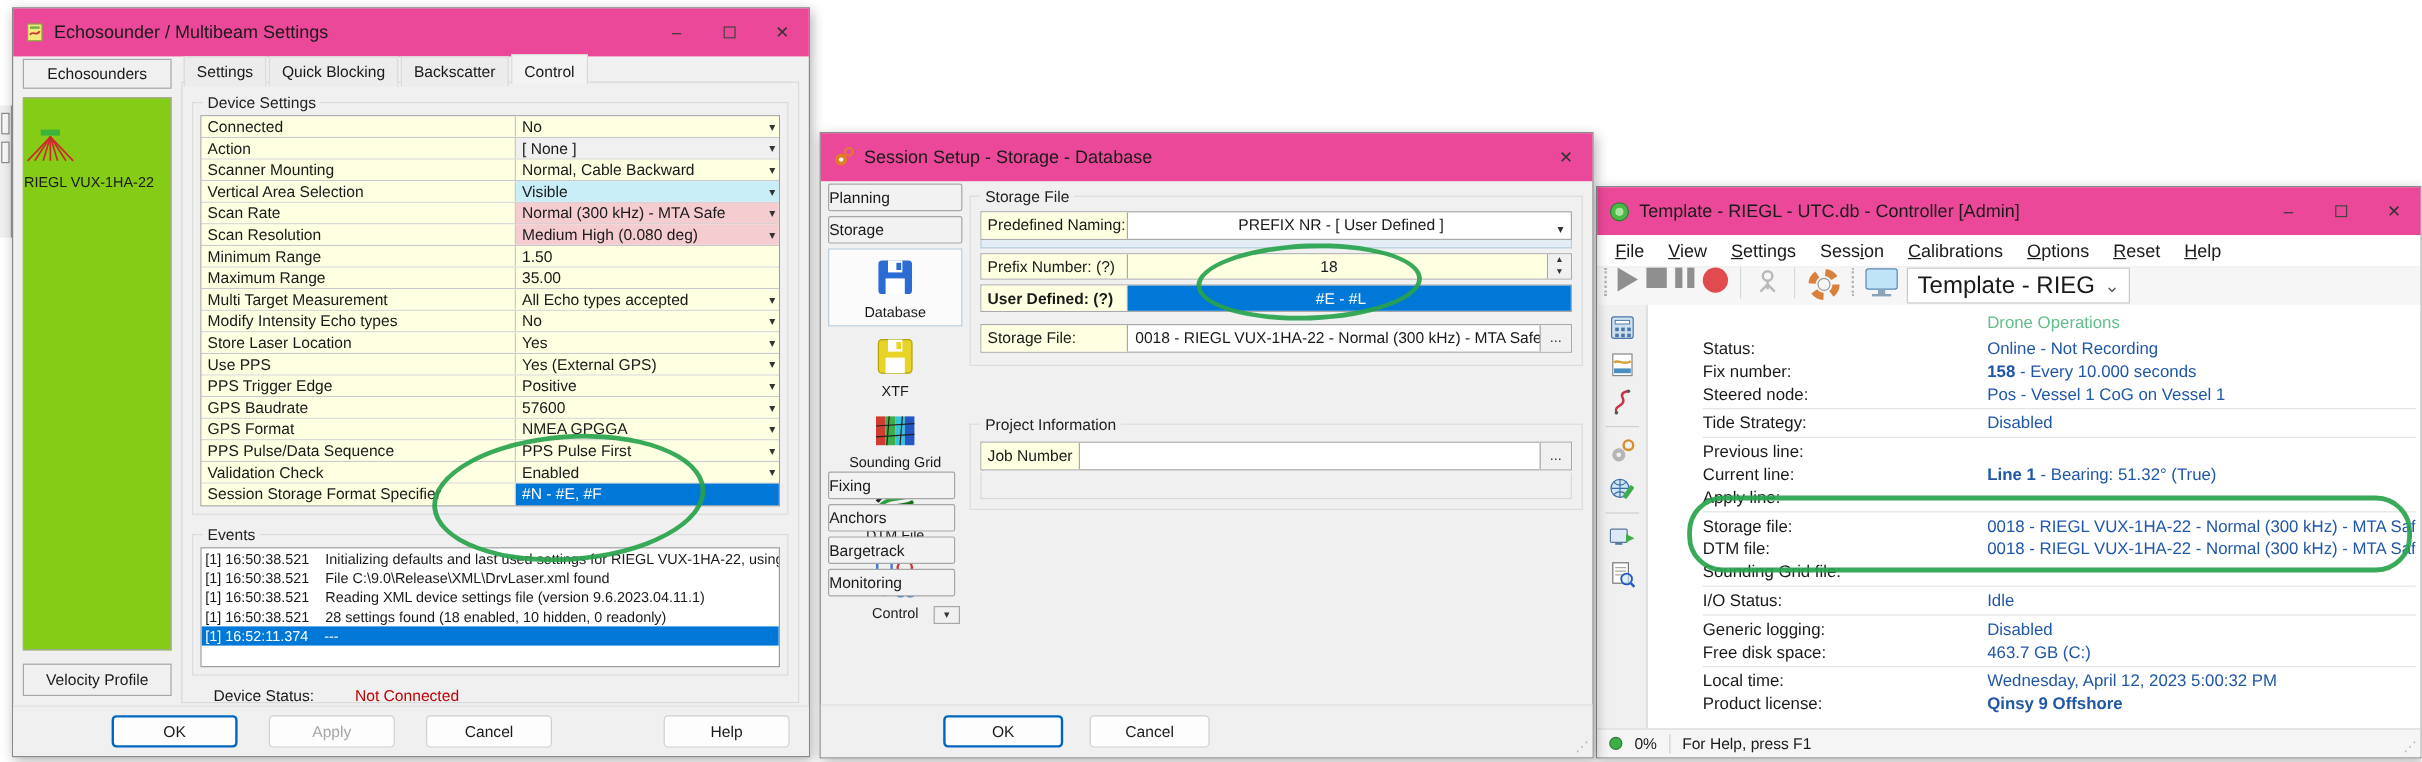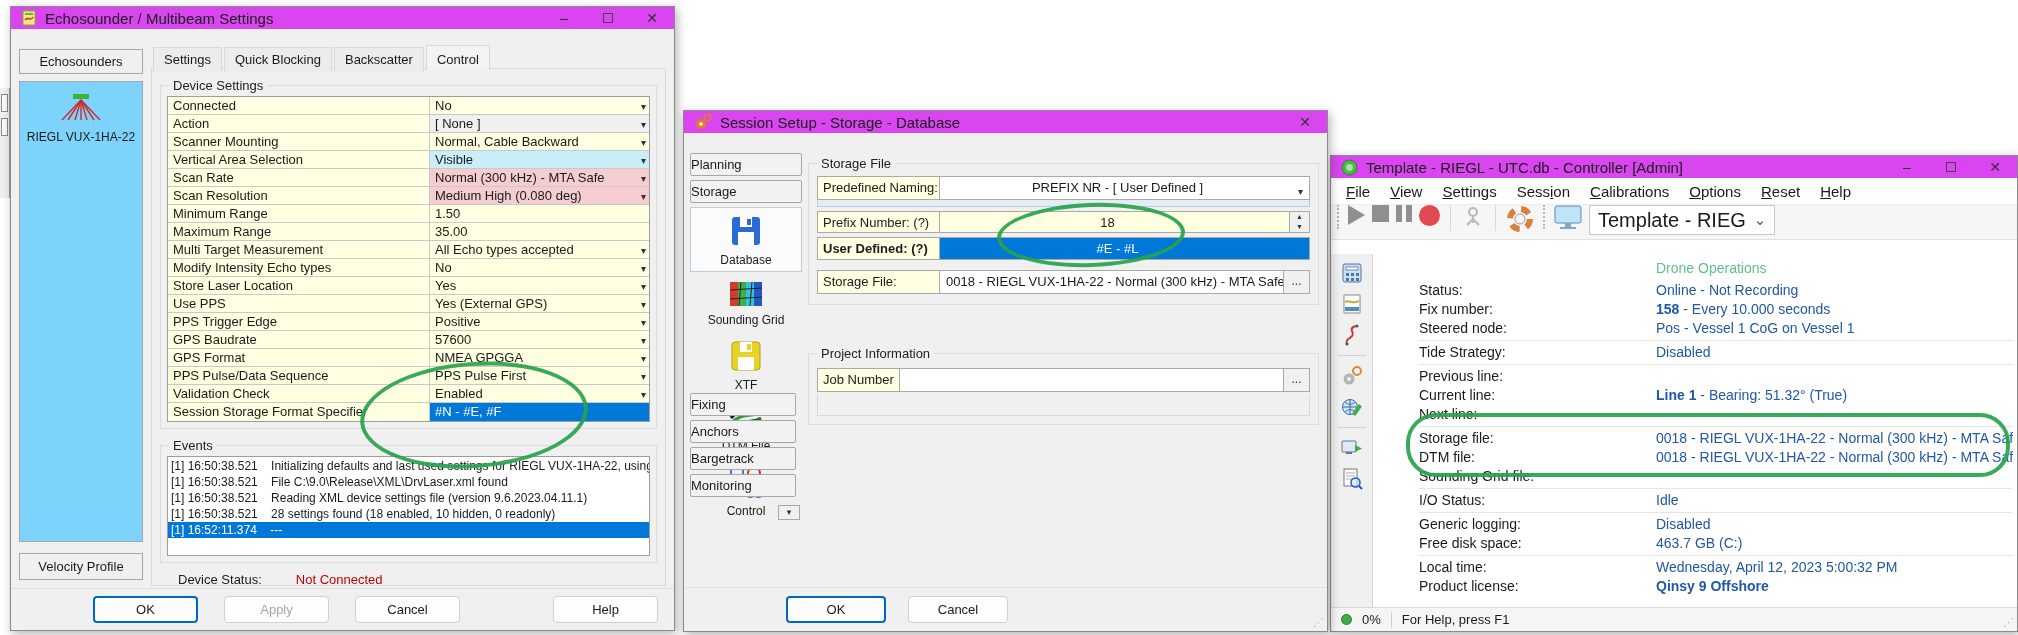--- a/index.html
+++ b/index.html
@@ -7,21 +7,21 @@
   body {
     position: relative;
     background:#ffffff;
     font-family:"Liberation Sans", sans-serif;
     overflow:hidden;
     color:#1a1a1a;
   }
 
   
   .window { position:absolute; border:1px solid #8a8a8a; background:#f0f0f0; box-shadow:2px 3px 10px rgba(0,0,0,.30); }
-  .titlebar { height:22px; background:#d946ef; display:flex; align-items:center; padding-left:10px; gap:8px; font-size:15px; }
+  .titlebar { height:40px; background:#ec4899; display:flex; align-items:center; padding-left:10px; gap:8px; font-size:15px; }
   .titlebar .cap { margin-left:auto; display:flex; height:100%; }
   .cbtn { width:44px; height:100%; display:flex; align-items:center; justify-content:center; font-size:14px; color:#333; }
   .max-box { width:10px; height:10px; border:1px solid #444; display:inline-block; }
 
   .btn { min-width:105px; height:27px; background:#fdfdfd; border:1px solid #d0d0d0; border-radius:4px;
          font-size:13px; display:flex; align-items:center; justify-content:center; color:#1a1a1a; }
   .btn.focused { border:2px solid #0067c0; }
   .btn.disabled { color:#a6a6a6; }
 
   .group { border:1px solid #dcdcdc; position:relative; padding:10px 6px 6px 6px; background:#f0f0f0; }
@@ -29,21 +29,21 @@
 
   
   .behind-strip { position:absolute; left:0; top:88px; width:10px; height:110px; background:#f0f0f0; border-right:1px solid #9a9a9a; }
   .behind-strip .sq { width:7px; height:18px; border:1px solid #8a8a8a; margin:6px 0 0 1px; background:#fafafa; }
 
   
   #win-echo { left:10px; top:6px; width:665px; height:625px; z-index:1; }
   #win-echo .body { position:absolute; top:34px; left:0; right:0; bottom:42px; }
   .echo-sidebar { position:absolute; left:8px; top:8px; width:124px; bottom:8px; }
   .echo-side-header { border:1px solid #a7a7a7; text-align:center; font-size:13px; padding:4px 0; background:#f0f0f0; }
-  .echo-device-list { border:1px solid #a7a7a7; position:absolute; top:32px; left:0; right:0; bottom:38px; padding-top:10px; text-align:center; background:#7dd3fc; }
+  .echo-device-list { border:1px solid #a7a7a7; position:absolute; top:32px; left:0; right:0; bottom:38px; padding-top:24px; background:#84cc16; }
   .device-name { font-size:12px; margin-top:4px; }
   .velocity-btn { position:absolute; bottom:0; left:0; right:0; border:1px solid #a7a7a7; text-align:center; font-size:13px; padding:5px 0; background:#f0f0f0; }
 
   .echo-main { position:absolute; left:140px; top:4px; right:8px; bottom:2px; }
   .tabs { display:flex; gap:2px; padding-left:2px; position:relative; z-index:2; }
   .tab { font-size:13px; padding:4px 10px 3px; border:1px solid #d9d9d9; border-bottom:none; background:#ececec; position:relative; top:2px; }
   .tab.active { background:#f3f3f3; top:0; padding-top:6px; }
   .tab-panel { border:1px solid #d9d9d9; position:absolute; top:23px; left:0; right:0; bottom:0; background:#f0f0f0; padding:16px 8px 4px 8px; }
 
   .prop-table { border:1px solid #9d9d9d; background:#fff; }
@@ -315,42 +315,42 @@
         <div class="icon-item selected">
           <svg width="34" height="34" viewBox="0 0 34 34">
             <rect x="3" y="3" width="28" height="28" rx="3" fill="#2b6bd4"></rect>
             <rect x="11" y="3" width="12" height="10" fill="#fff"></rect>
               <rect x="18" y="5" width="4" height="6" fill="#2b6bd4"></rect>
             <rect x="9" y="18" width="16" height="13" fill="#fff"></rect>
           </svg>
           <span class="lbl">Database</span>
         </div>
         <div class="icon-item">
+          <svg width="34" height="34" viewBox="0 0 34 34">
+            <rect x="3" y="3" width="28" height="28" rx="3" fill="#e8d427" stroke="#b0a20a"></rect>
+            <rect x="11" y="3" width="12" height="10" fill="#fff"></rect>
+              <rect x="18" y="5" width="4" height="6" fill="#e8d427"></rect>
+            <rect x="9" y="18" width="16" height="13" fill="#fff"></rect>
+          </svg>
+          <span class="lbl">XTF</span>
+        </div>
+        <div class="icon-item">
           <svg width="36" height="28" viewBox="0 0 36 28">
             <rect x="2" y="2" width="8" height="24" fill="#d23b2f"></rect>
               <rect x="10" y="2" width="8" height="24" fill="#3fae49"></rect>
             <rect x="18" y="2" width="8" height="24" fill="#35c3dc"></rect>
               <rect x="26" y="2" width="8" height="24" fill="#2257c4"></rect>
             <g stroke="#222" stroke-width="1">
                 <line x1="2" y1="10" x2="34" y2="8"></line>
                 <line x1="2" y1="19" x2="34" y2="17"></line>
                 <line x1="13" y1="2" x2="11" y2="26"></line>
                 <line x1="24" y1="2" x2="22" y2="26"></line>
               </g>
           </svg>
           <span class="lbl">Sounding Grid</span>
-        </div>
-        <div class="icon-item">
-          <svg width="34" height="34" viewBox="0 0 34 34">
-            <rect x="3" y="3" width="28" height="28" rx="3" fill="#e8d427" stroke="#b0a20a"></rect>
-            <rect x="11" y="3" width="12" height="10" fill="#fff"></rect>
-              <rect x="18" y="5" width="4" height="6" fill="#e8d427"></rect>
-            <rect x="9" y="18" width="16" height="13" fill="#fff"></rect>
-          </svg>
-          <span class="lbl">XTF</span>
         </div>
         <div class="icon-item">
           <svg width="36" height="30" viewBox="0 0 36 30">
             <g fill="none" stroke-width="3">
               <path d="M3 14 C12 2 24 8 33 2" stroke="#1d1d1d"></path>
               <path d="M3 20 C12 8 24 14 33 8" stroke="#2f9e3f"></path>
               <path d="M3 26 C12 14 24 20 33 14" stroke="#19701f"></path>
             </g>
           </svg>
           <span class="lbl">DTM File</span>
@@ -562,21 +562,21 @@
       <div class="cg">
         <div class="irow">
             <span class="ilabel">Previous line:</span>
             <span class="ival"><b></b><span></span></span>
           </div>
         <div class="irow">
             <span class="ilabel">Current line:</span>
             <span class="ival"><b>Line 1</b><span> - Bearing: 51.32° (True)</span></span>
           </div>
         <div class="irow">
-            <span class="ilabel">Next line:</span>
+            <span class="ilabel">Apply line:</span>
             <span class="ival"><b></b><span></span></span>
           </div>
       </div>
       <div class="cg">
         <div class="irow">
             <span class="ilabel">Storage file:</span>
             <span class="ival"><b></b><span>0018 - RIEGL VUX-1HA-22 - Normal (300 kHz) - MTA Safe, Medium High (0.080 deg) - Line 1 - 0001.db</span></span>
           </div>
         <div class="irow">
             <span class="ilabel">DTM file:</span>

